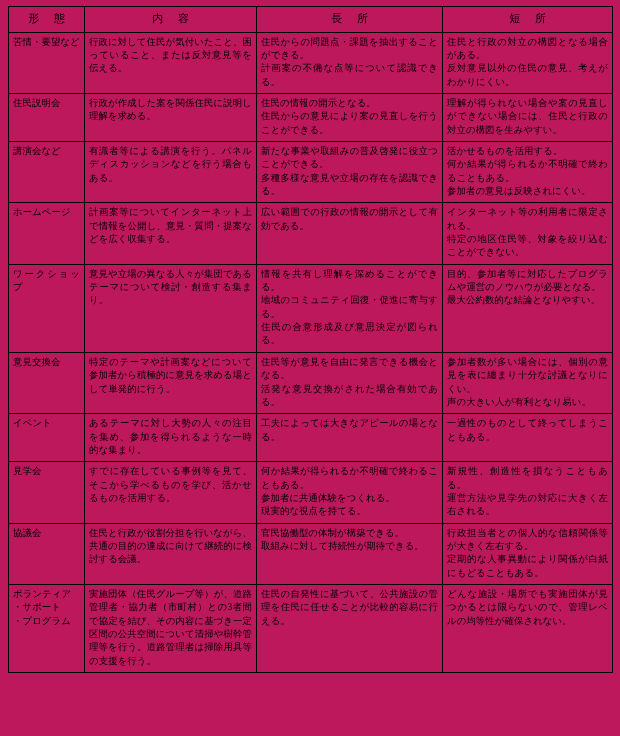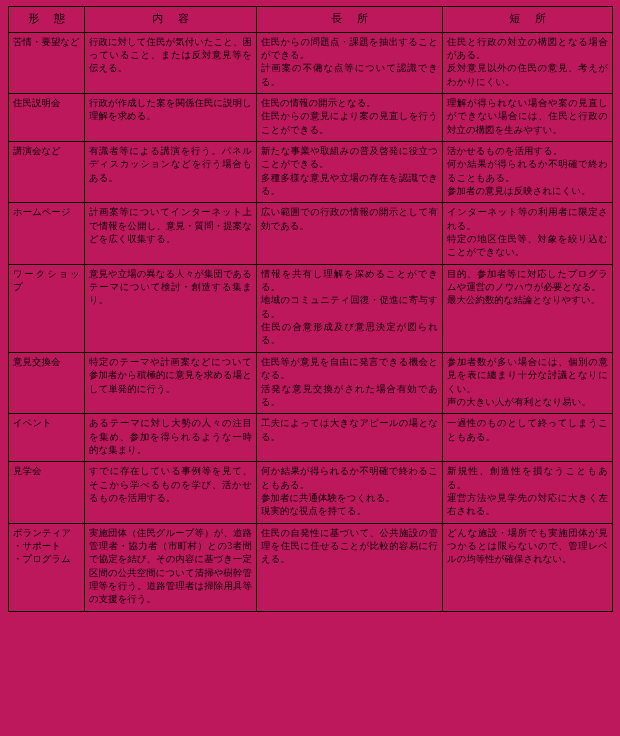--- a/index.html
+++ b/index.html
@@ -209,20 +209,36 @@
             <div class="p">参加者に共通体験をつくれる。</div>
             <div class="p">現実的な視点を持てる。</div>
           </td>
           <td>
             <div class="p">新規性、創造性を損なうこともある。</div>
             <div class="p">運営方法や見学先の対応に大きく左右される。</div>
           </td>
         </tr>
         <tr>
           <td class="form-cell">
+            <div class="p">協議会</div>
+          </td>
+          <td>
+            <div class="p">住民と行政が役割分担を行いながら、共通の目的の達成に向けて継続的に検討する会議。</div>
+          </td>
+          <td>
+            <div class="p">官民協働型の体制が構築できる。</div>
+            <div class="p">取組みに対して持続性が期待できる。</div>
+          </td>
+          <td>
+            <div class="p">行政担当者との個人的な信頼関係等が大きく左右する。</div>
+            <div class="p">定期的な人事異動により関係が白紙にもどることもある。</div>
+          </td>
+        </tr>
+        <tr>
+          <td class="form-cell">
             <div class="p">ボランティア</div>
             <div class="p">・サポート</div>
             <div class="p">・プログラム</div>
           </td>
           <td>
             <div class="p">実施団体（住民グループ等）が、道路管理者・協力者（市町村）との3者間で協定を結び、その内容に基づき一定区間の公共空間について清掃や樹幹管理等を行う。道路管理者は掃除用具等の支援を行う。</div>
           </td>
           <td>
             <div class="p">住民の自発性に基づいて、公共施設の管理を住民に任せることが比較的容易に行える。</div>
           </td>

